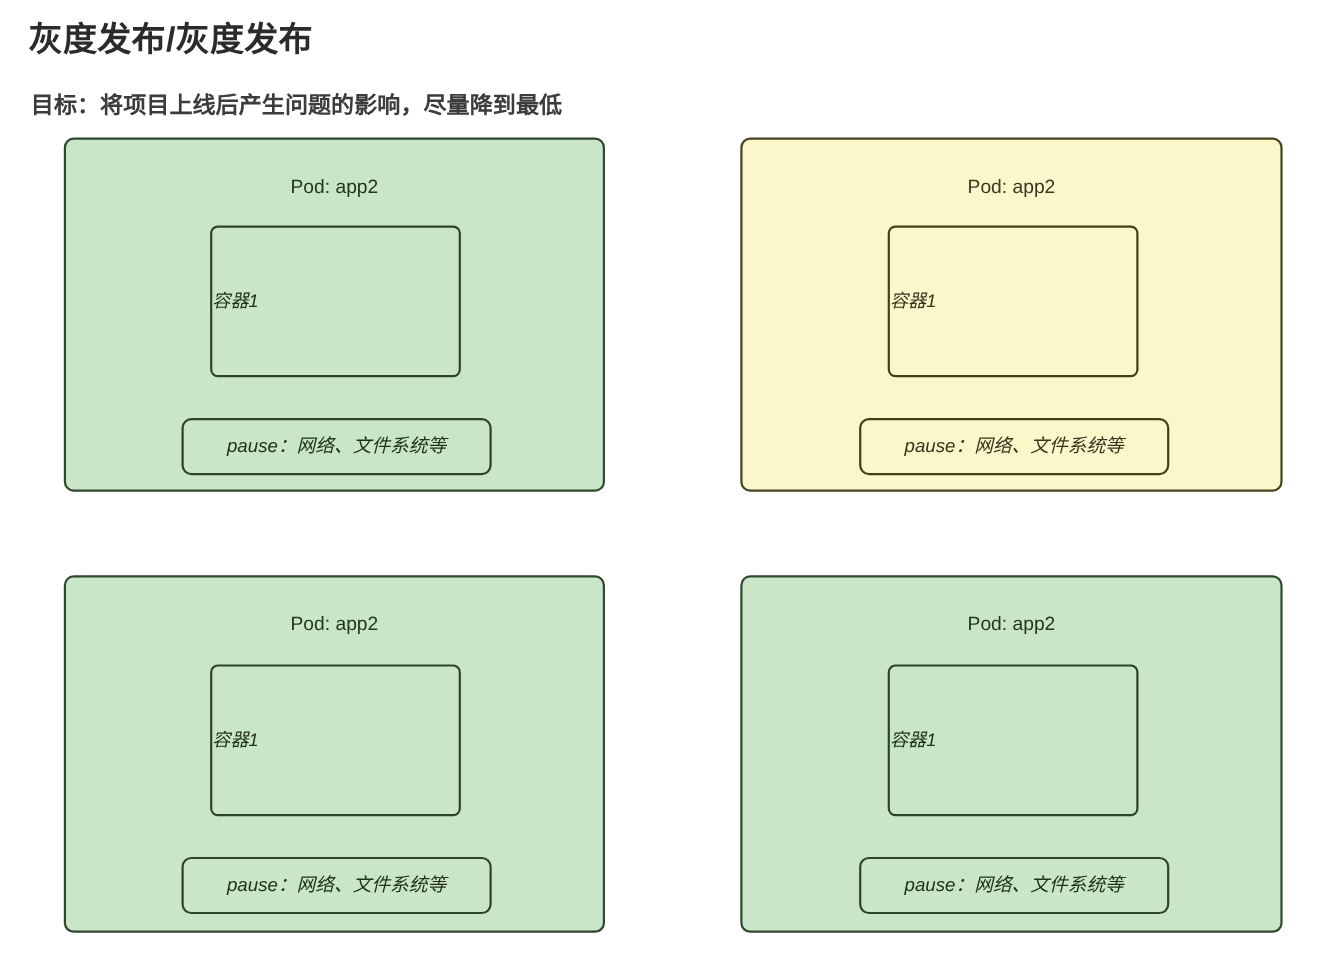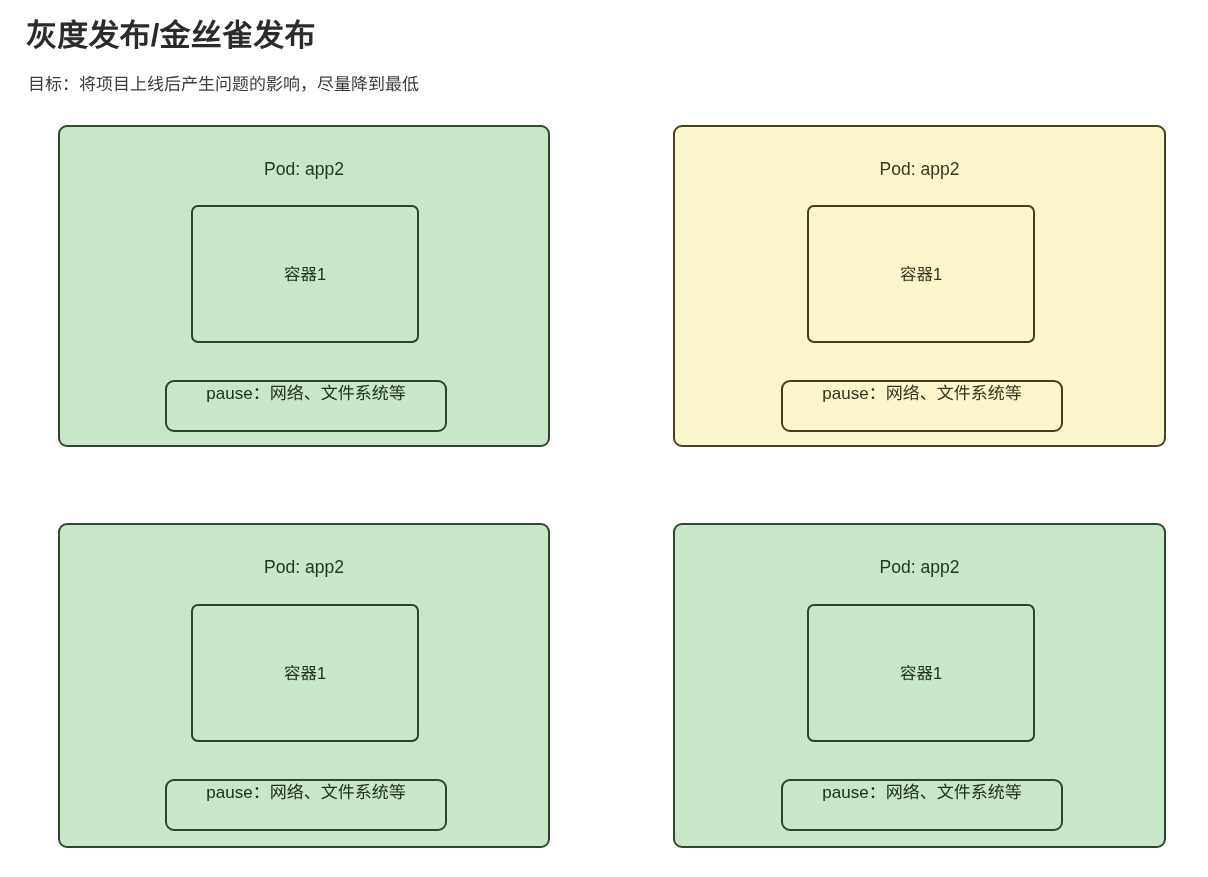--- a/index.html
+++ b/index.html
@@ -24,23 +24,23 @@
     font-size: 31px;
     font-weight: bold;
     color: #2b2b2b;
     letter-spacing: 0.2px;
     line-height: 40px;
     white-space: nowrap;
   }
   .page-subtitle {
     position: absolute;
     left: 28px;
-    top: 74px;
-    font-size: 17px;
-    font-weight: normal;
+    top: 86px;
+    font-size: 21px;
+    font-weight: bold;
     color: #3c3c3c;
     line-height: 22px;
     white-space: nowrap;
   }
 
   
   .pod-grid {
     position: absolute;
     left: 0;
     top: 0;
@@ -76,21 +76,22 @@
   .theme-yellow .pod-title { color: #3b3720; }
 
   .container-box {
     position: absolute;
     box-sizing: border-box;
     border-style: solid;
     border-width: 2px;
     border-radius: 7px;
     display: flex;
     align-items: center;
-    justify-content: center;
+    justify-content: flex-start;
+    font-style: italic;
   }
   .theme-green .container-box {
     background: #c9e6c9;
     border-color: #2c4429;
   }
   .theme-yellow .container-box {
     background: #fbf7cb;
     border-color: #433f1d;
   }
   .container-label {
@@ -101,21 +102,23 @@
   .theme-green .container-label { color: #22301c; }
   .theme-yellow .container-label { color: #37331c; }
 
   .pause-box {
     position: absolute;
     box-sizing: border-box;
     border-style: solid;
     border-width: 2px;
     border-radius: 9px;
     display: flex;
+    align-items: center;
     justify-content: center;
+    font-style: italic;
   }
   .theme-green .pause-box {
     background: #c9e6c9;
     border-color: #2c4429;
   }
   .theme-yellow .pause-box {
     background: #fbf7cb;
     border-color: #433f1d;
   }
   .pause-label {
@@ -123,21 +126,21 @@
     line-height: 24px;
     white-space: nowrap;
   }
   .theme-green .pause-label { color: #22301c; }
   .theme-yellow .pause-label { color: #37331c; }
 </style>
 </head>
 <body>
 
 <div>
-  <div class="page-title">灰度发布/金丝雀发布</div>
+  <div class="page-title">灰度发布/灰度发布</div>
   <div class="page-subtitle">目标：将项目上线后产生问题的影响，尽量降到最低</div>
 </div>
 
 <div class="pod-grid" id="pod-grid">
     <div class="pod-card theme-green" style="left: 58px; top: 125px; width: 492px; height: 322px;">
       <div class="pod-title" style="top: 30px;">Pod: app2</div>
       <div class="container-box" style="left: 131px; top: 78px; width: 228px; height: 138px;">
         <span class="container-label">容器1</span>
       </div>
       <div class="pause-box" style="left: 105px; top: 253px; width: 282px; height: 52px;">

